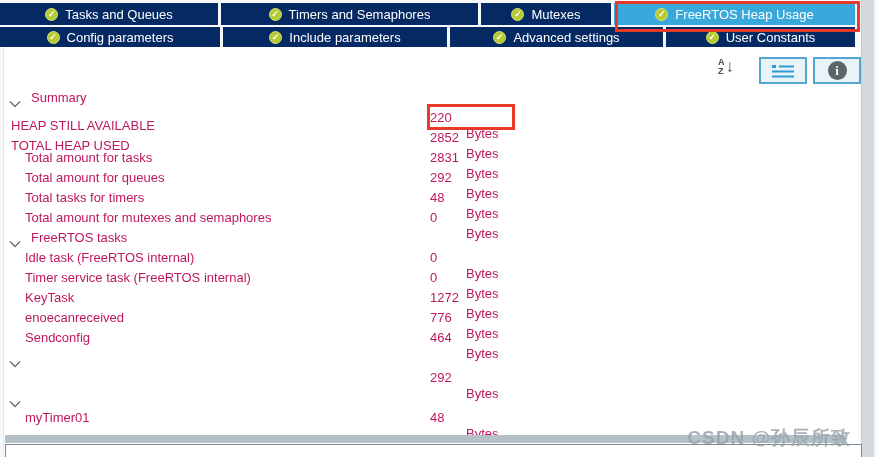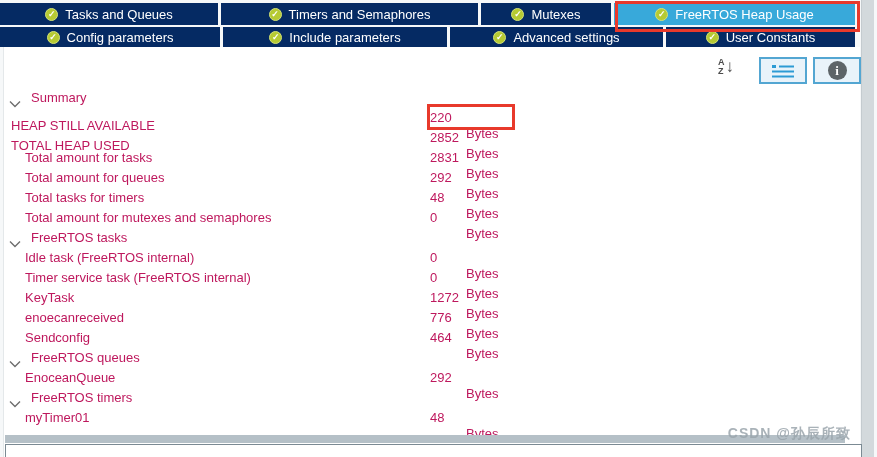--- a/index.html
+++ b/index.html
@@ -72,21 +72,21 @@
   
   .vscroll{position:absolute;left:861px;top:0;width:13px;height:457px;background:#d3d9dc;border-left:1px solid #c4cbcf;box-sizing:border-box;}
   .hthumb{position:absolute;left:5px;top:435px;width:840px;height:8px;background:#b5c0c7;}
   .bpanel{
     position:absolute;left:5px;top:444px;width:857px;height:13px;background:#fff;
     border:1px solid #7b8a93;border-bottom:none;box-sizing:border-box;
   }
   
   .wmark{
     position:absolute;right:26px;top:425px;z-index:40;
-    font-size:14px;font-weight:bold;color:rgba(154,165,172,0.85);
+    font-size:19px;font-weight:bold;color:rgba(154,165,172,0.85);
     letter-spacing:1px;white-space:nowrap;
   }
 </style>
 </head>
 <body>
 
 <div class="page">
 
   <div class="tabrow r1">
     <div class="tab">
@@ -216,32 +216,29 @@
       </div>
       <div class="trow">
         <span class="label ind1">Sendconfig</span>
         <span class="vnum">464</span>
         <span class="vunit">Bytes</span>
       </div>
       <div class="trow">
         <span class="chev"><svg width="12" height="8" viewBox="0 0 12 8">
             <polyline points="1,1.5 6,6.5 11,1.5" fill="none" stroke="#6e6e6e" stroke-width="1.4"></polyline>
           </svg></span>
-        <span class="glabel">FreeRTOS queues</span>
-      </div>
-      <div class="trow">
-        <span class="label ind1">EnoceanQueue</span>
+      </div>
+      <div class="trow">
         <span class="vnum">292</span>
         <span class="vunit">Bytes</span>
       </div>
       <div class="trow">
         <span class="chev"><svg width="12" height="8" viewBox="0 0 12 8">
             <polyline points="1,1.5 6,6.5 11,1.5" fill="none" stroke="#6e6e6e" stroke-width="1.4"></polyline>
           </svg></span>
-        <span class="glabel">FreeRTOS timers</span>
       </div>
       <div class="trow">
         <span class="label ind1">myTimer01</span>
         <span class="vnum">48</span>
         <span class="vunit">Bytes</span>
       </div>
     </div>
 
   <div class="ann tab-ann"></div>
   <div class="ann val-ann"></div>

